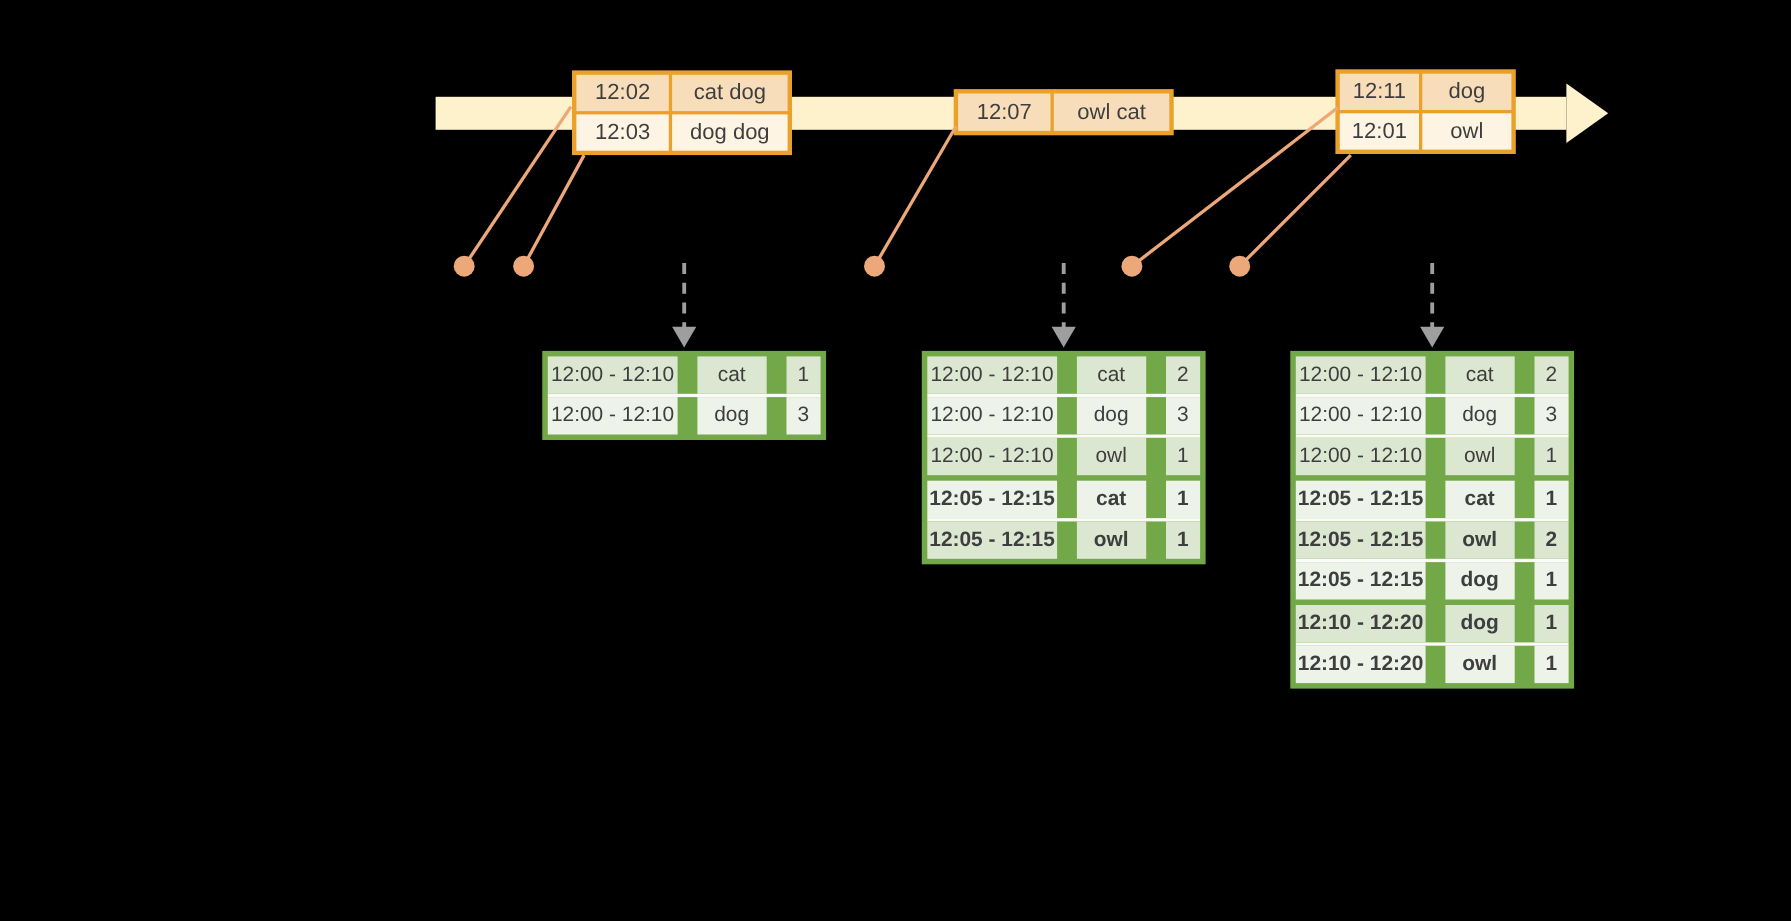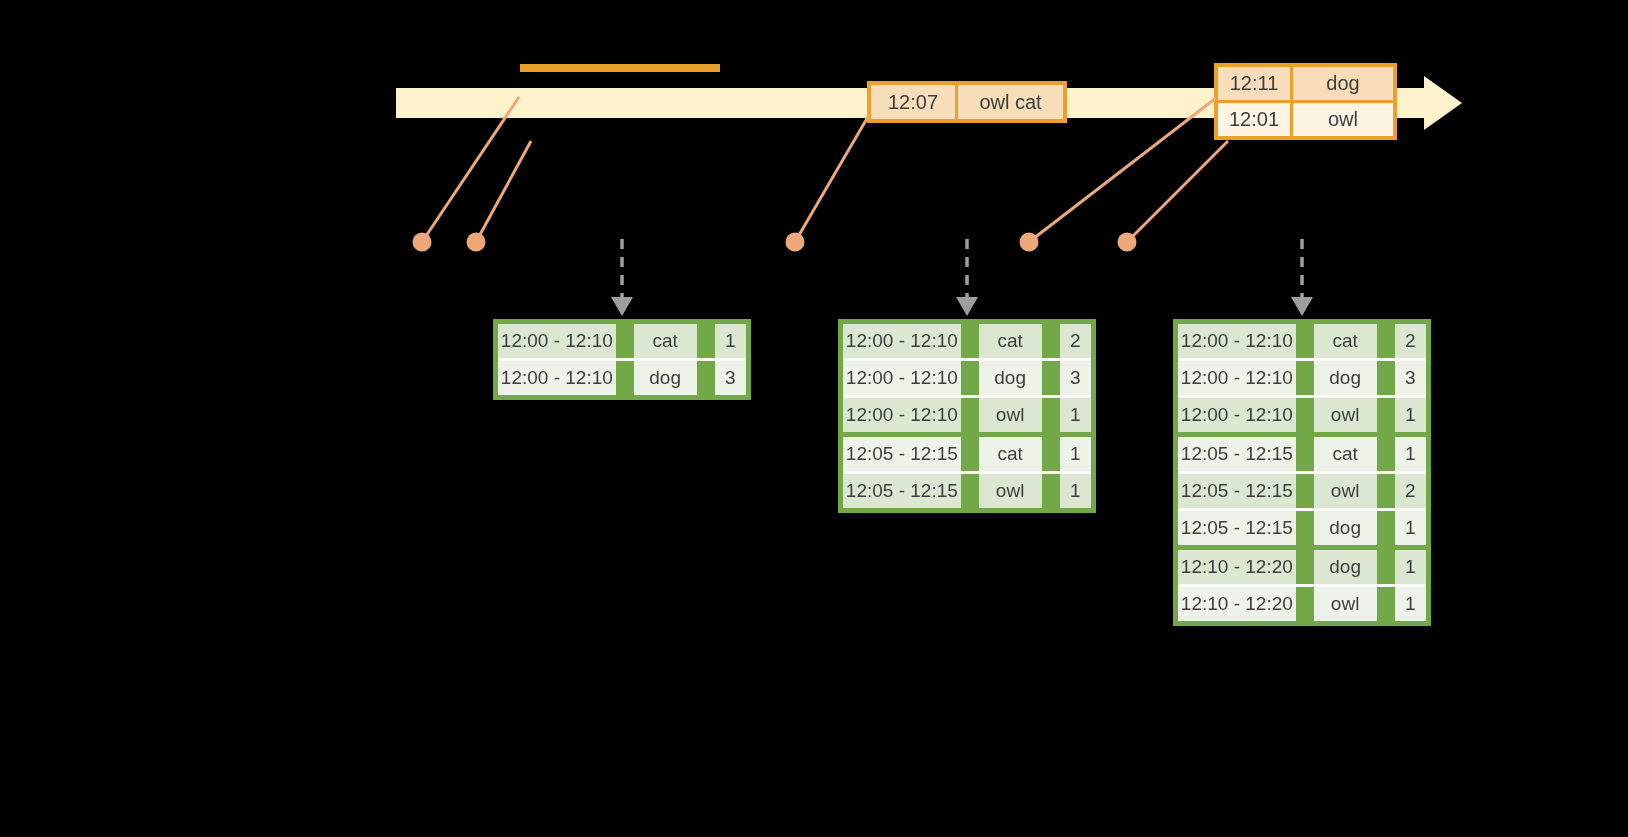--- a/index.html
+++ b/index.html
@@ -16,27 +16,27 @@
   .erow{display:flex;gap:3px;height:33px;}
   .erow + .erow{margin-top:3px;}
   .ecell{display:flex;align-items:center;justify-content:center;font-size:20px;}
   .e-time{width:84px;}
   .e-words{flex:1;}
   .fill-dark{background:#f8ddba;}
   .fill-light{background:#fdf4e4;}
   #ebox1{left:520px;top:64px;width:200px;}
   #ebox2{left:867px;top:81px;width:200px;}
   #ebox2 .erow{height:34px;}
-  #ebox3{left:1214px;top:63px;width:183px;}
+  #ebox3{left:1214px;top:63px;width:164px;}
   #ebox3 .e-time{width:72px;}
   
   .overlay{position:absolute;left:0;top:0;pointer-events:none;}
   
   .rtable{position:absolute;background:#73a848;padding:5px;box-sizing:border-box;width:258px;}
-  .rgroup + .rgroup{margin-top:5px;}
+  .rgroup + .rgroup{margin-top:5px;font-weight:bold;}
   .rrow{display:flex;gap:18px;height:34px;}
   .rgroup .rrow:not(:last-child){border-bottom:3px solid #fafbf6;}
   .cell{display:flex;align-items:center;justify-content:center;font-size:19px;}
   .c-window{width:146px;}
   .c-word{width:78px;}
   .c-count{width:39px;}
   .shade-a .cell{background:#dbe7d1;}
   .shade-b .cell{background:#eef3ea;}
   #rt1{left:493px;top:319px;}
   #rt2{left:838px;top:319px;}
@@ -44,20 +44,28 @@
 </style>
 </head>
 <body>
 
 <div class="canvas">
 
   <div class="tl-band"></div>
   <div class="tl-head"></div>
 
   <div class="ebox" id="ebox1">
+    <div class="erow">
+      <div class="ecell e-time fill-dark">12:02</div>
+      <div class="ecell e-words fill-dark">cat dog</div>
+    </div>
+    <div class="erow">
+      <div class="ecell e-time fill-light">12:03</div>
+      <div class="ecell e-words fill-light">dog dog</div>
+    </div>
   </div>
 
   <div class="ebox" id="ebox2">
     <div class="erow">
       <div class="ecell e-time fill-dark">12:07</div>
       <div class="ecell e-words fill-dark">owl cat</div>
     </div>
   </div>
 
   <div class="ebox" id="ebox3">

